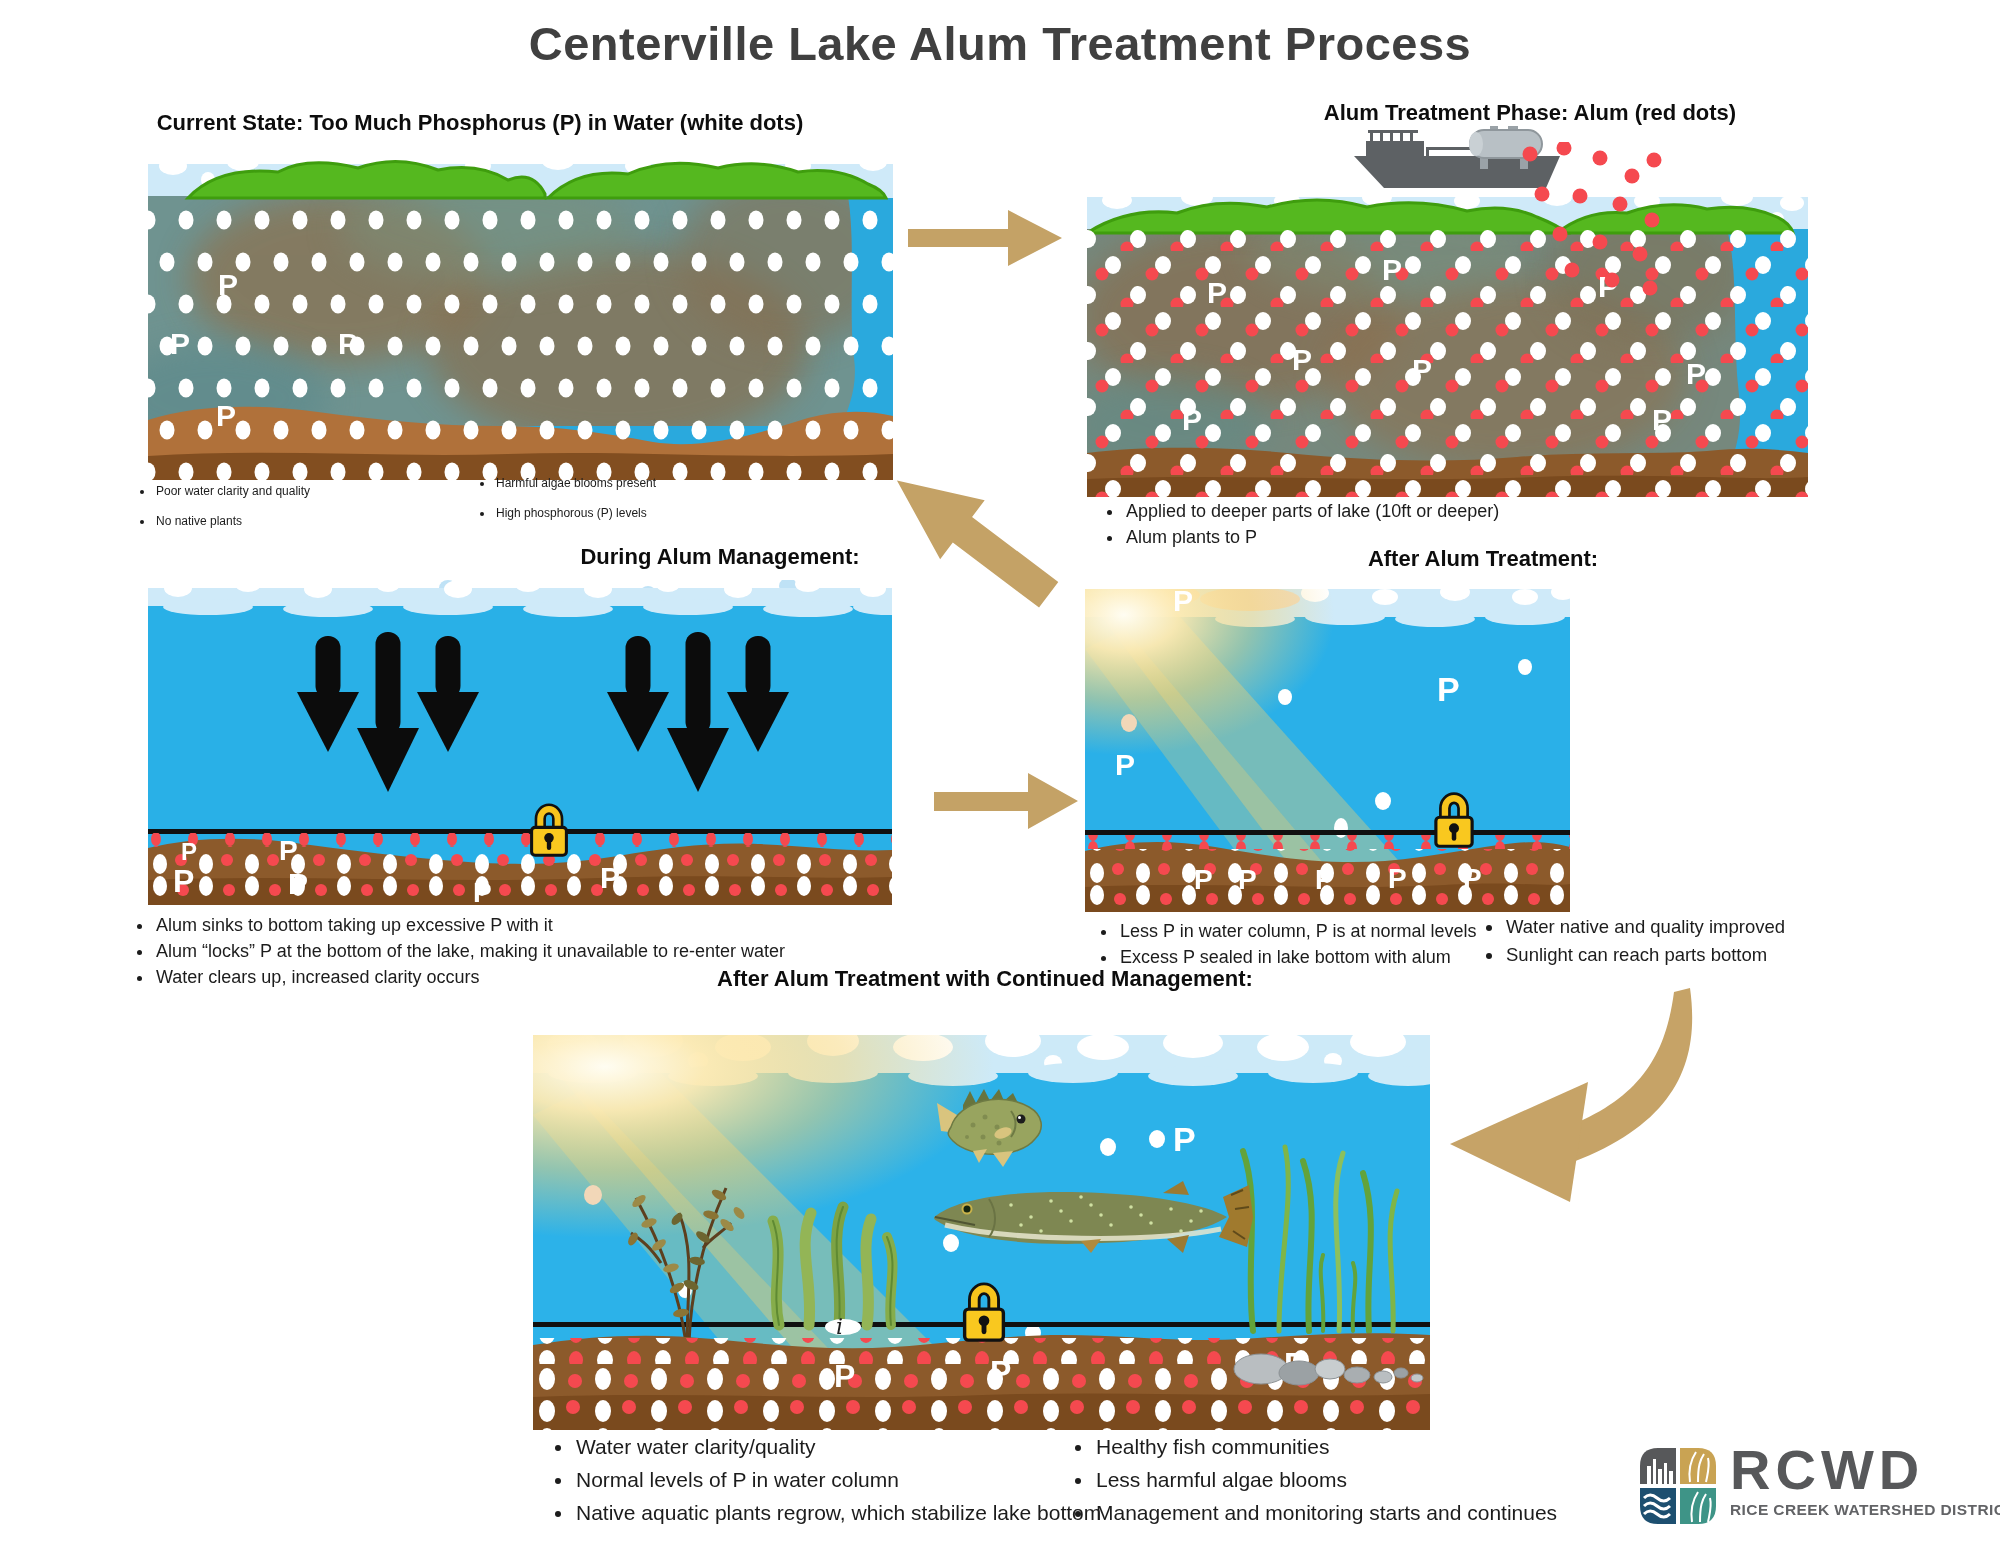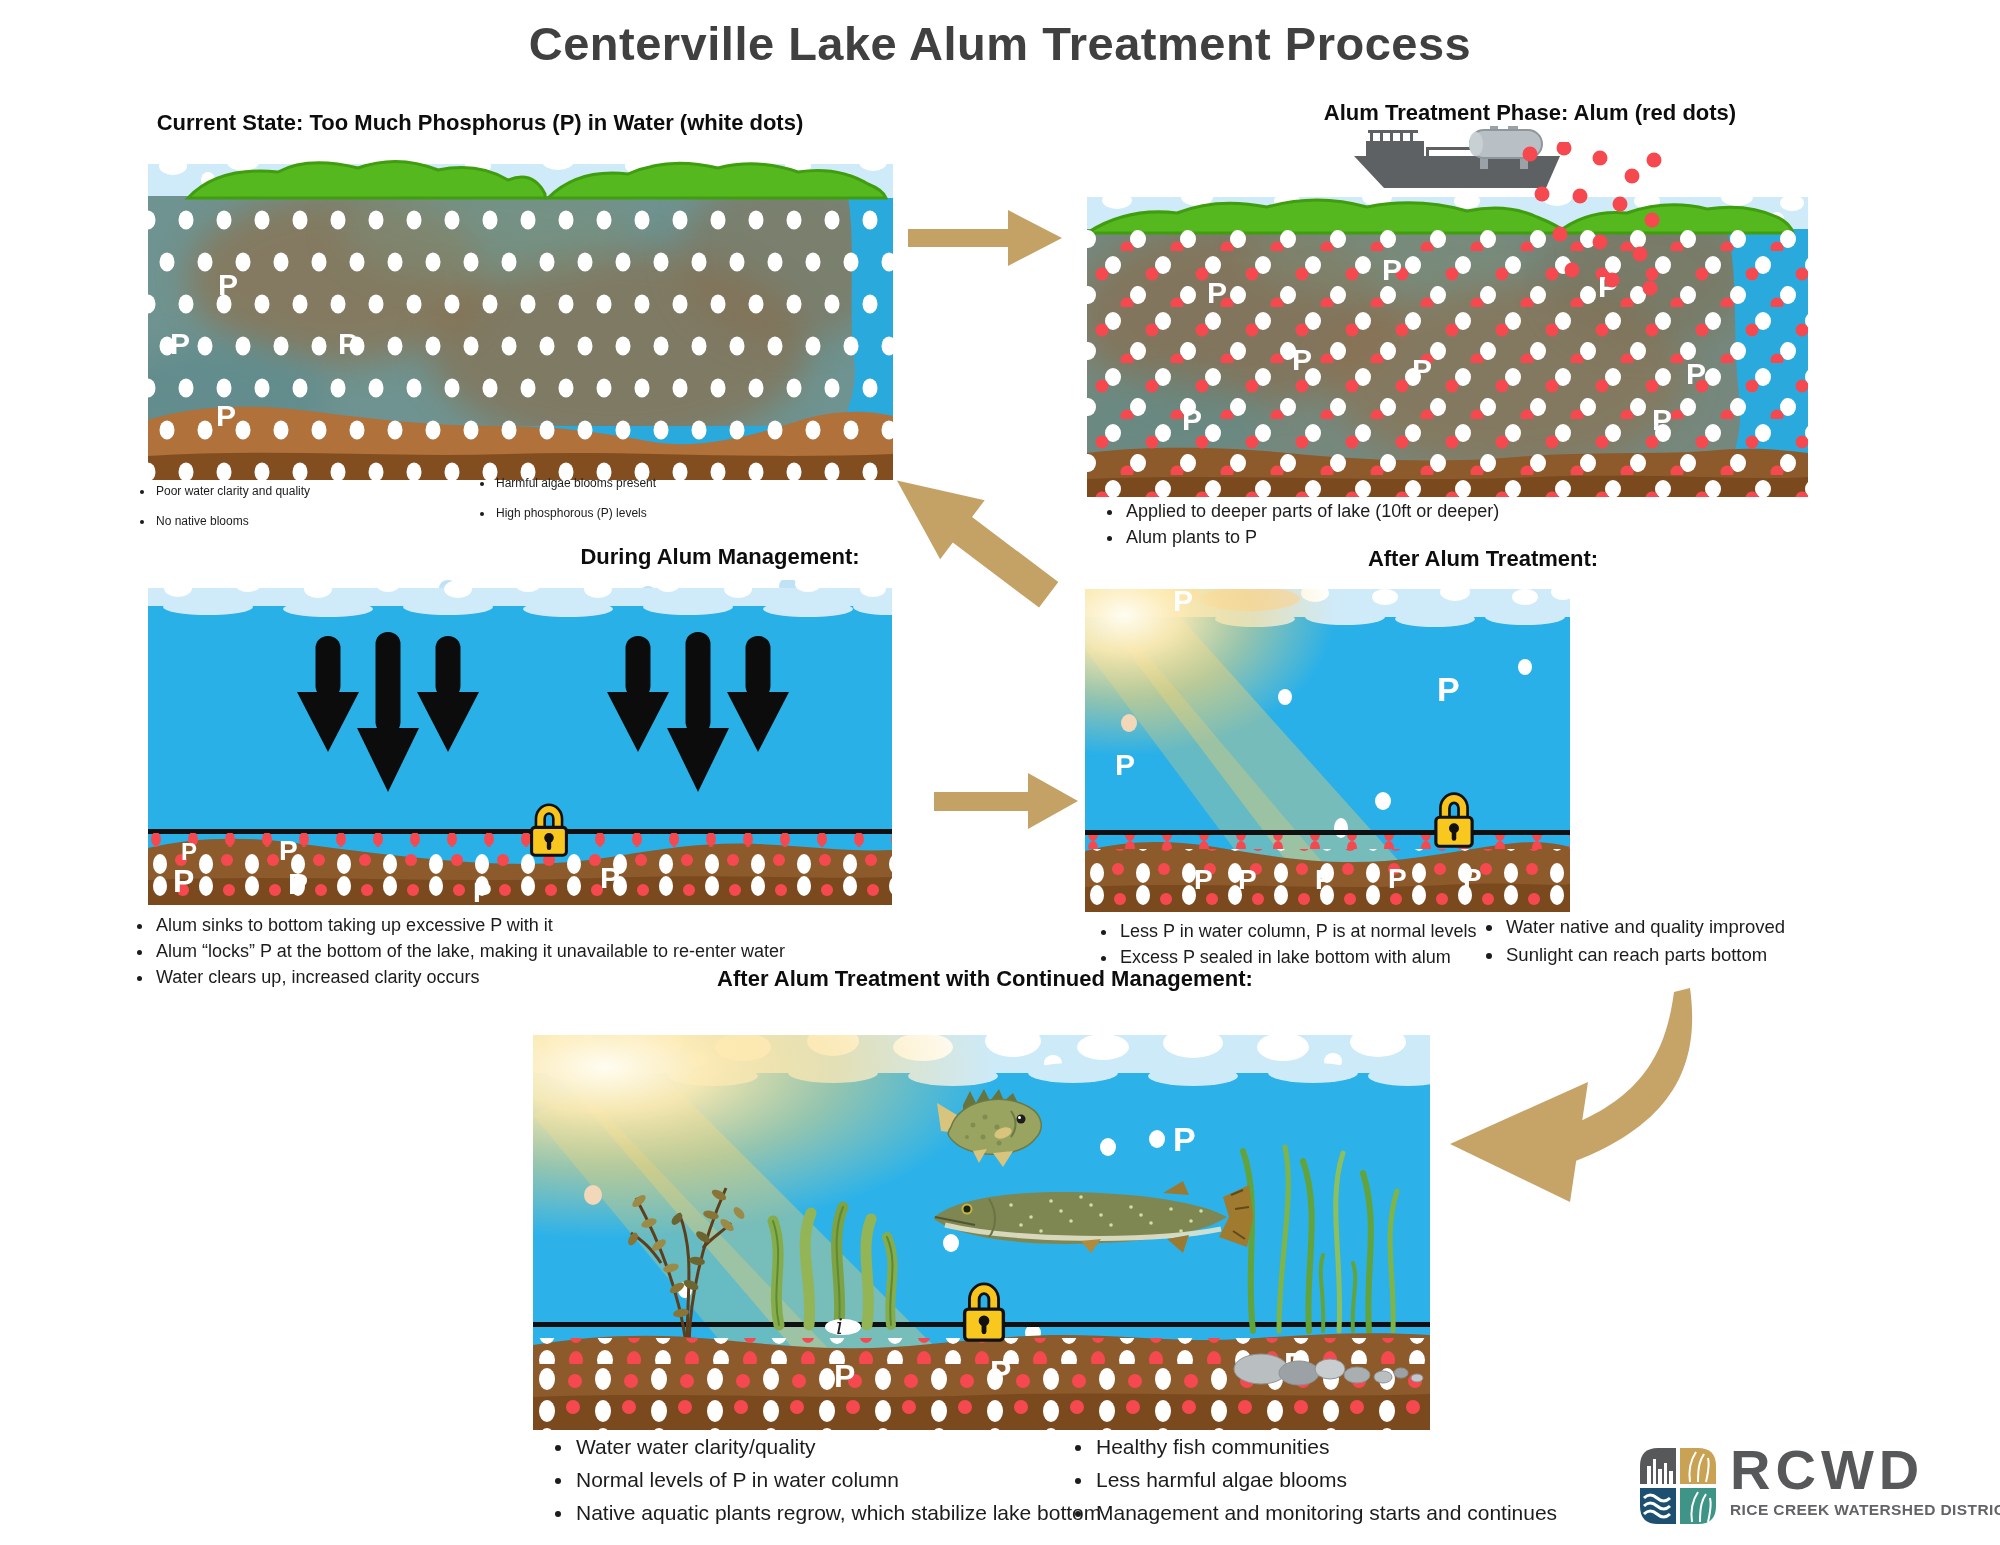--- a/index.html
+++ b/index.html
@@ -513,21 +513,21 @@
       <ellipse cx="124" cy="28" rx="13" ry="8" fill="#a9aeb1"></ellipse>
       <ellipse cx="150" cy="30" rx="9" ry="6" fill="#b9bec1"></ellipse>
       <ellipse cx="168" cy="26" rx="7" ry="5" fill="#9ba1a4"></ellipse>
       <ellipse cx="184" cy="31" rx="6" ry="4" fill="#c2c7c9"></ellipse>
     </g>
     <use href="#lock" x="428" y="246" width="46" height="62"></use>
   </svg>
 
   <ul class="blt b20" style="left:128px;top:476px;width:340px">
     <li>Poor water clarity and quality</li>
-    <li>No native blooms</li>
+    <li>No native plants</li>
   </ul>
   <ul class="blt b20" style="left:468px;top:468px;width:390px">
     <li>Harmful algae blooms present</li>
     <li>High phosphorous (P) levels</li>
   </ul>
 
   <ul class="blt b17" style="left:1098px;top:498px;width:620px">
     <li>Applied to deeper parts of lake (10ft or deeper)</li>
     <li>Alum plants to P</li>
   </ul>

